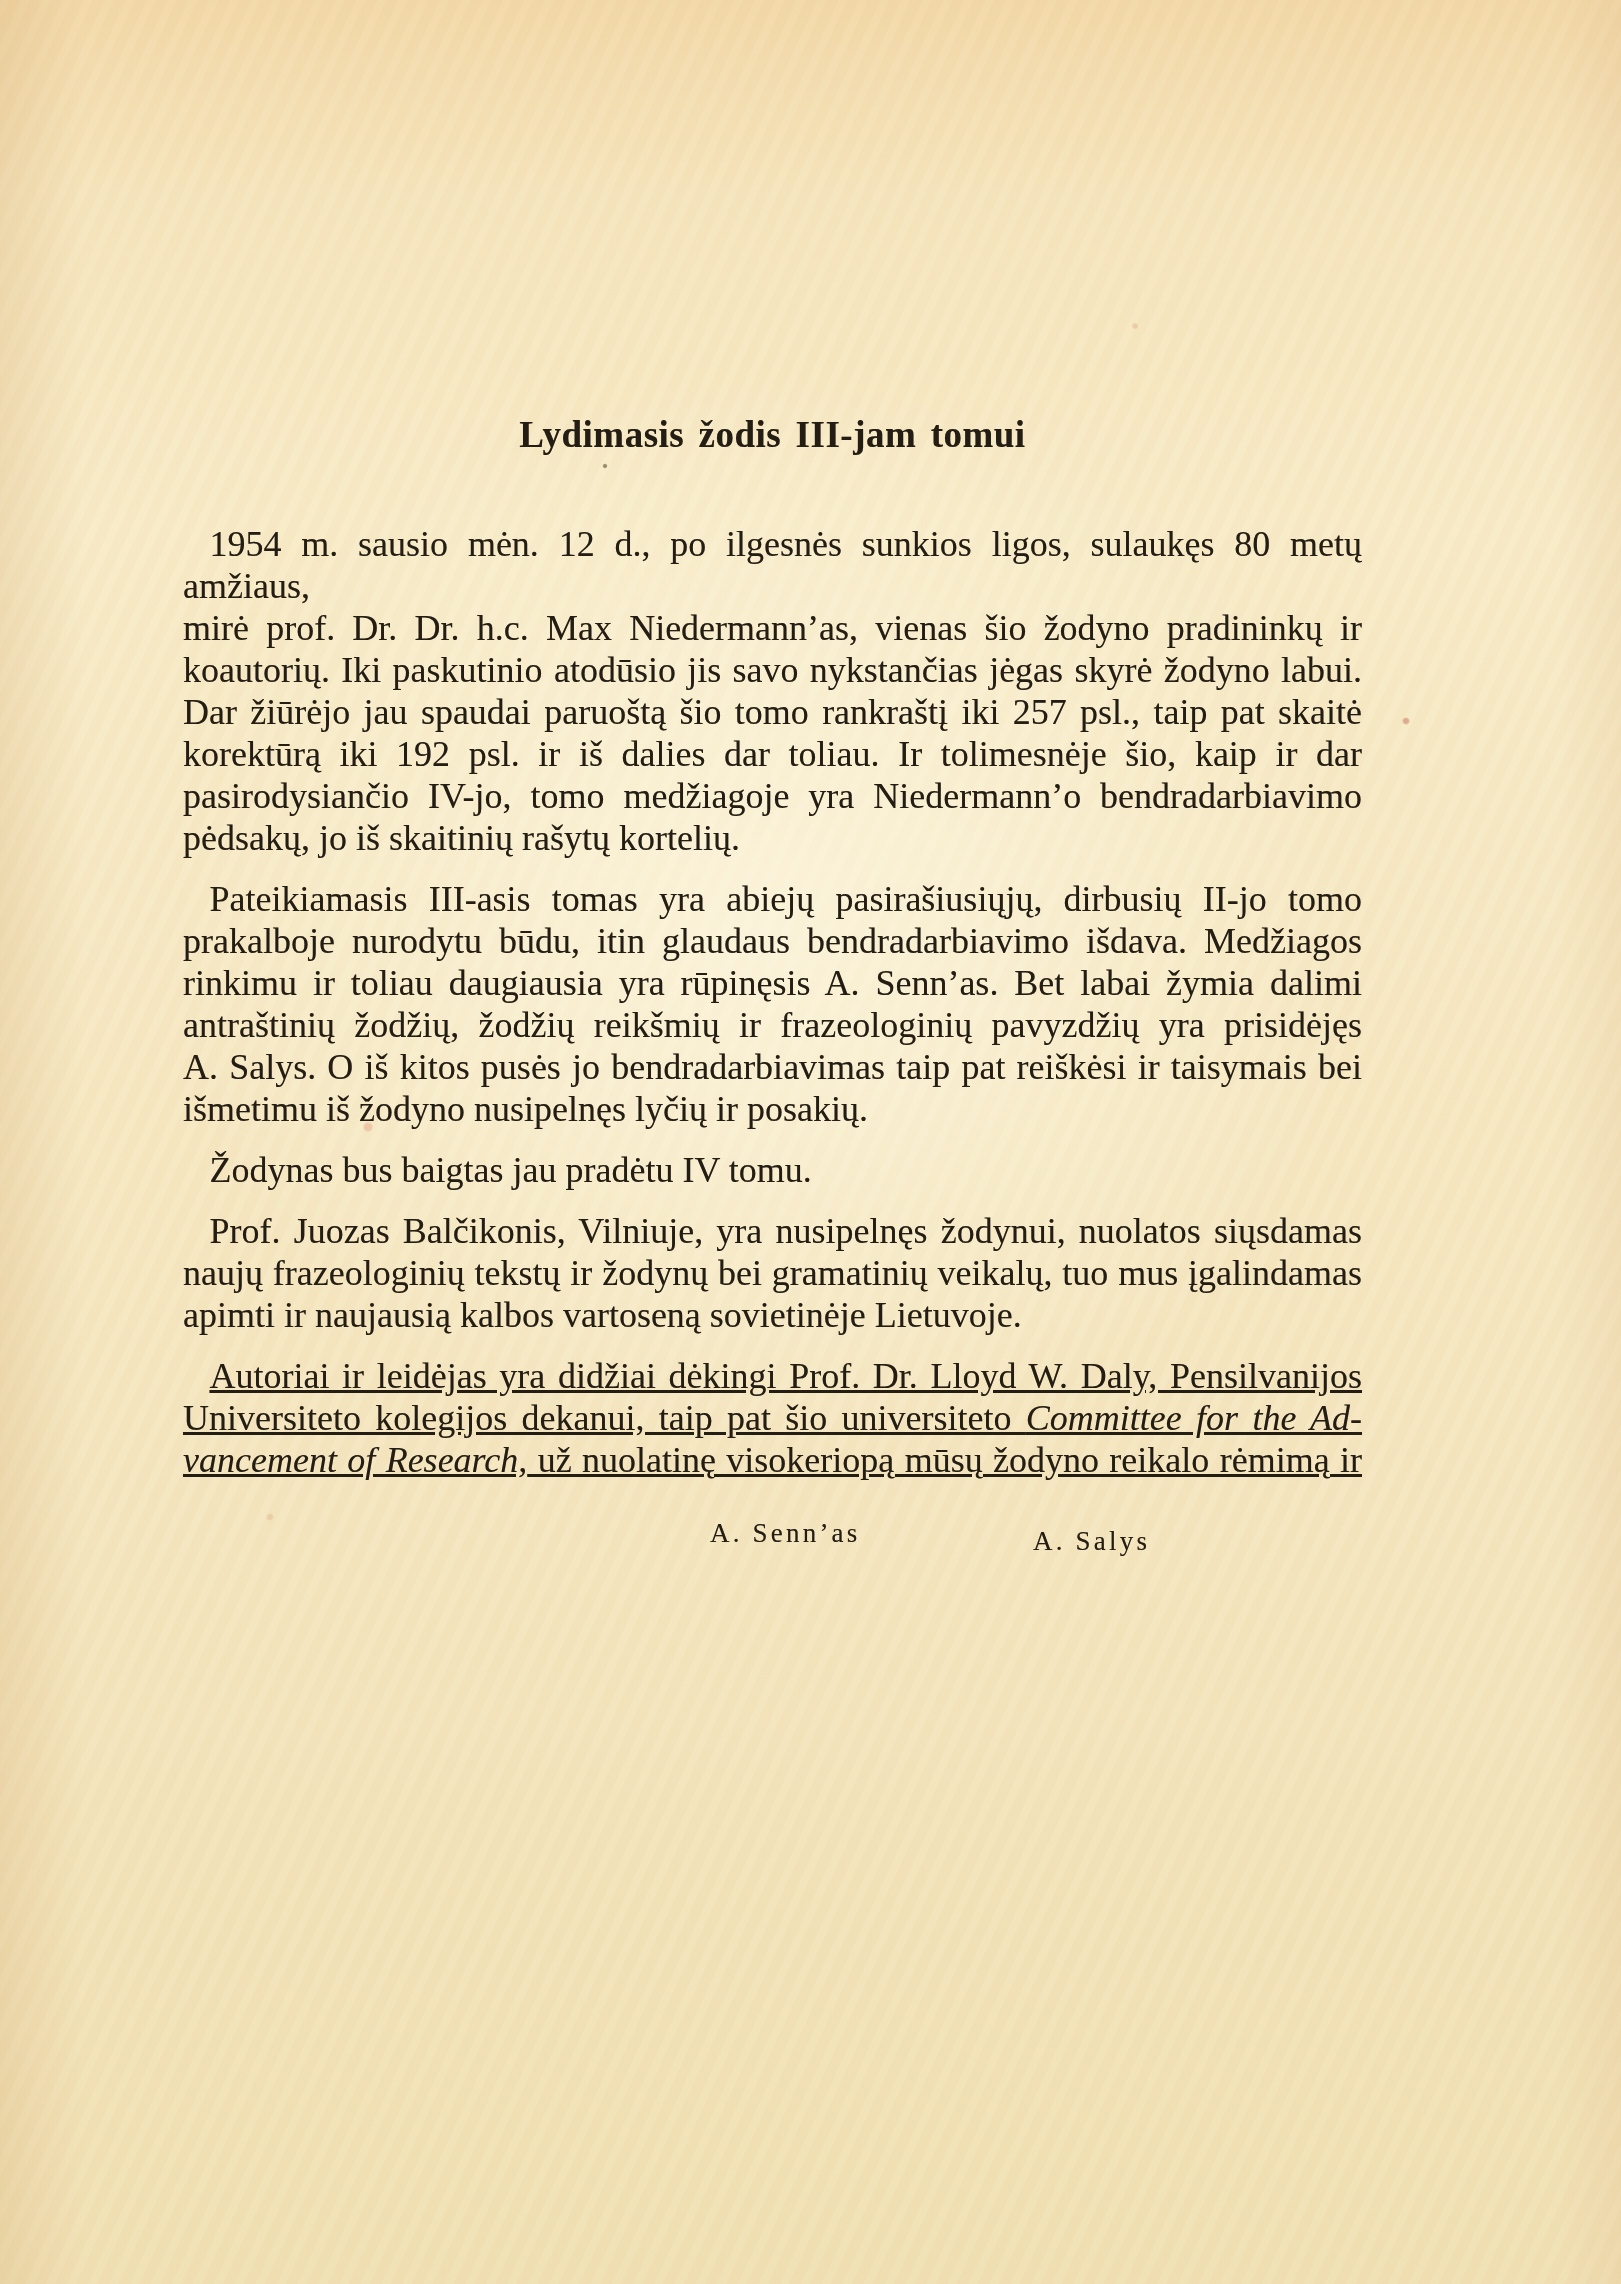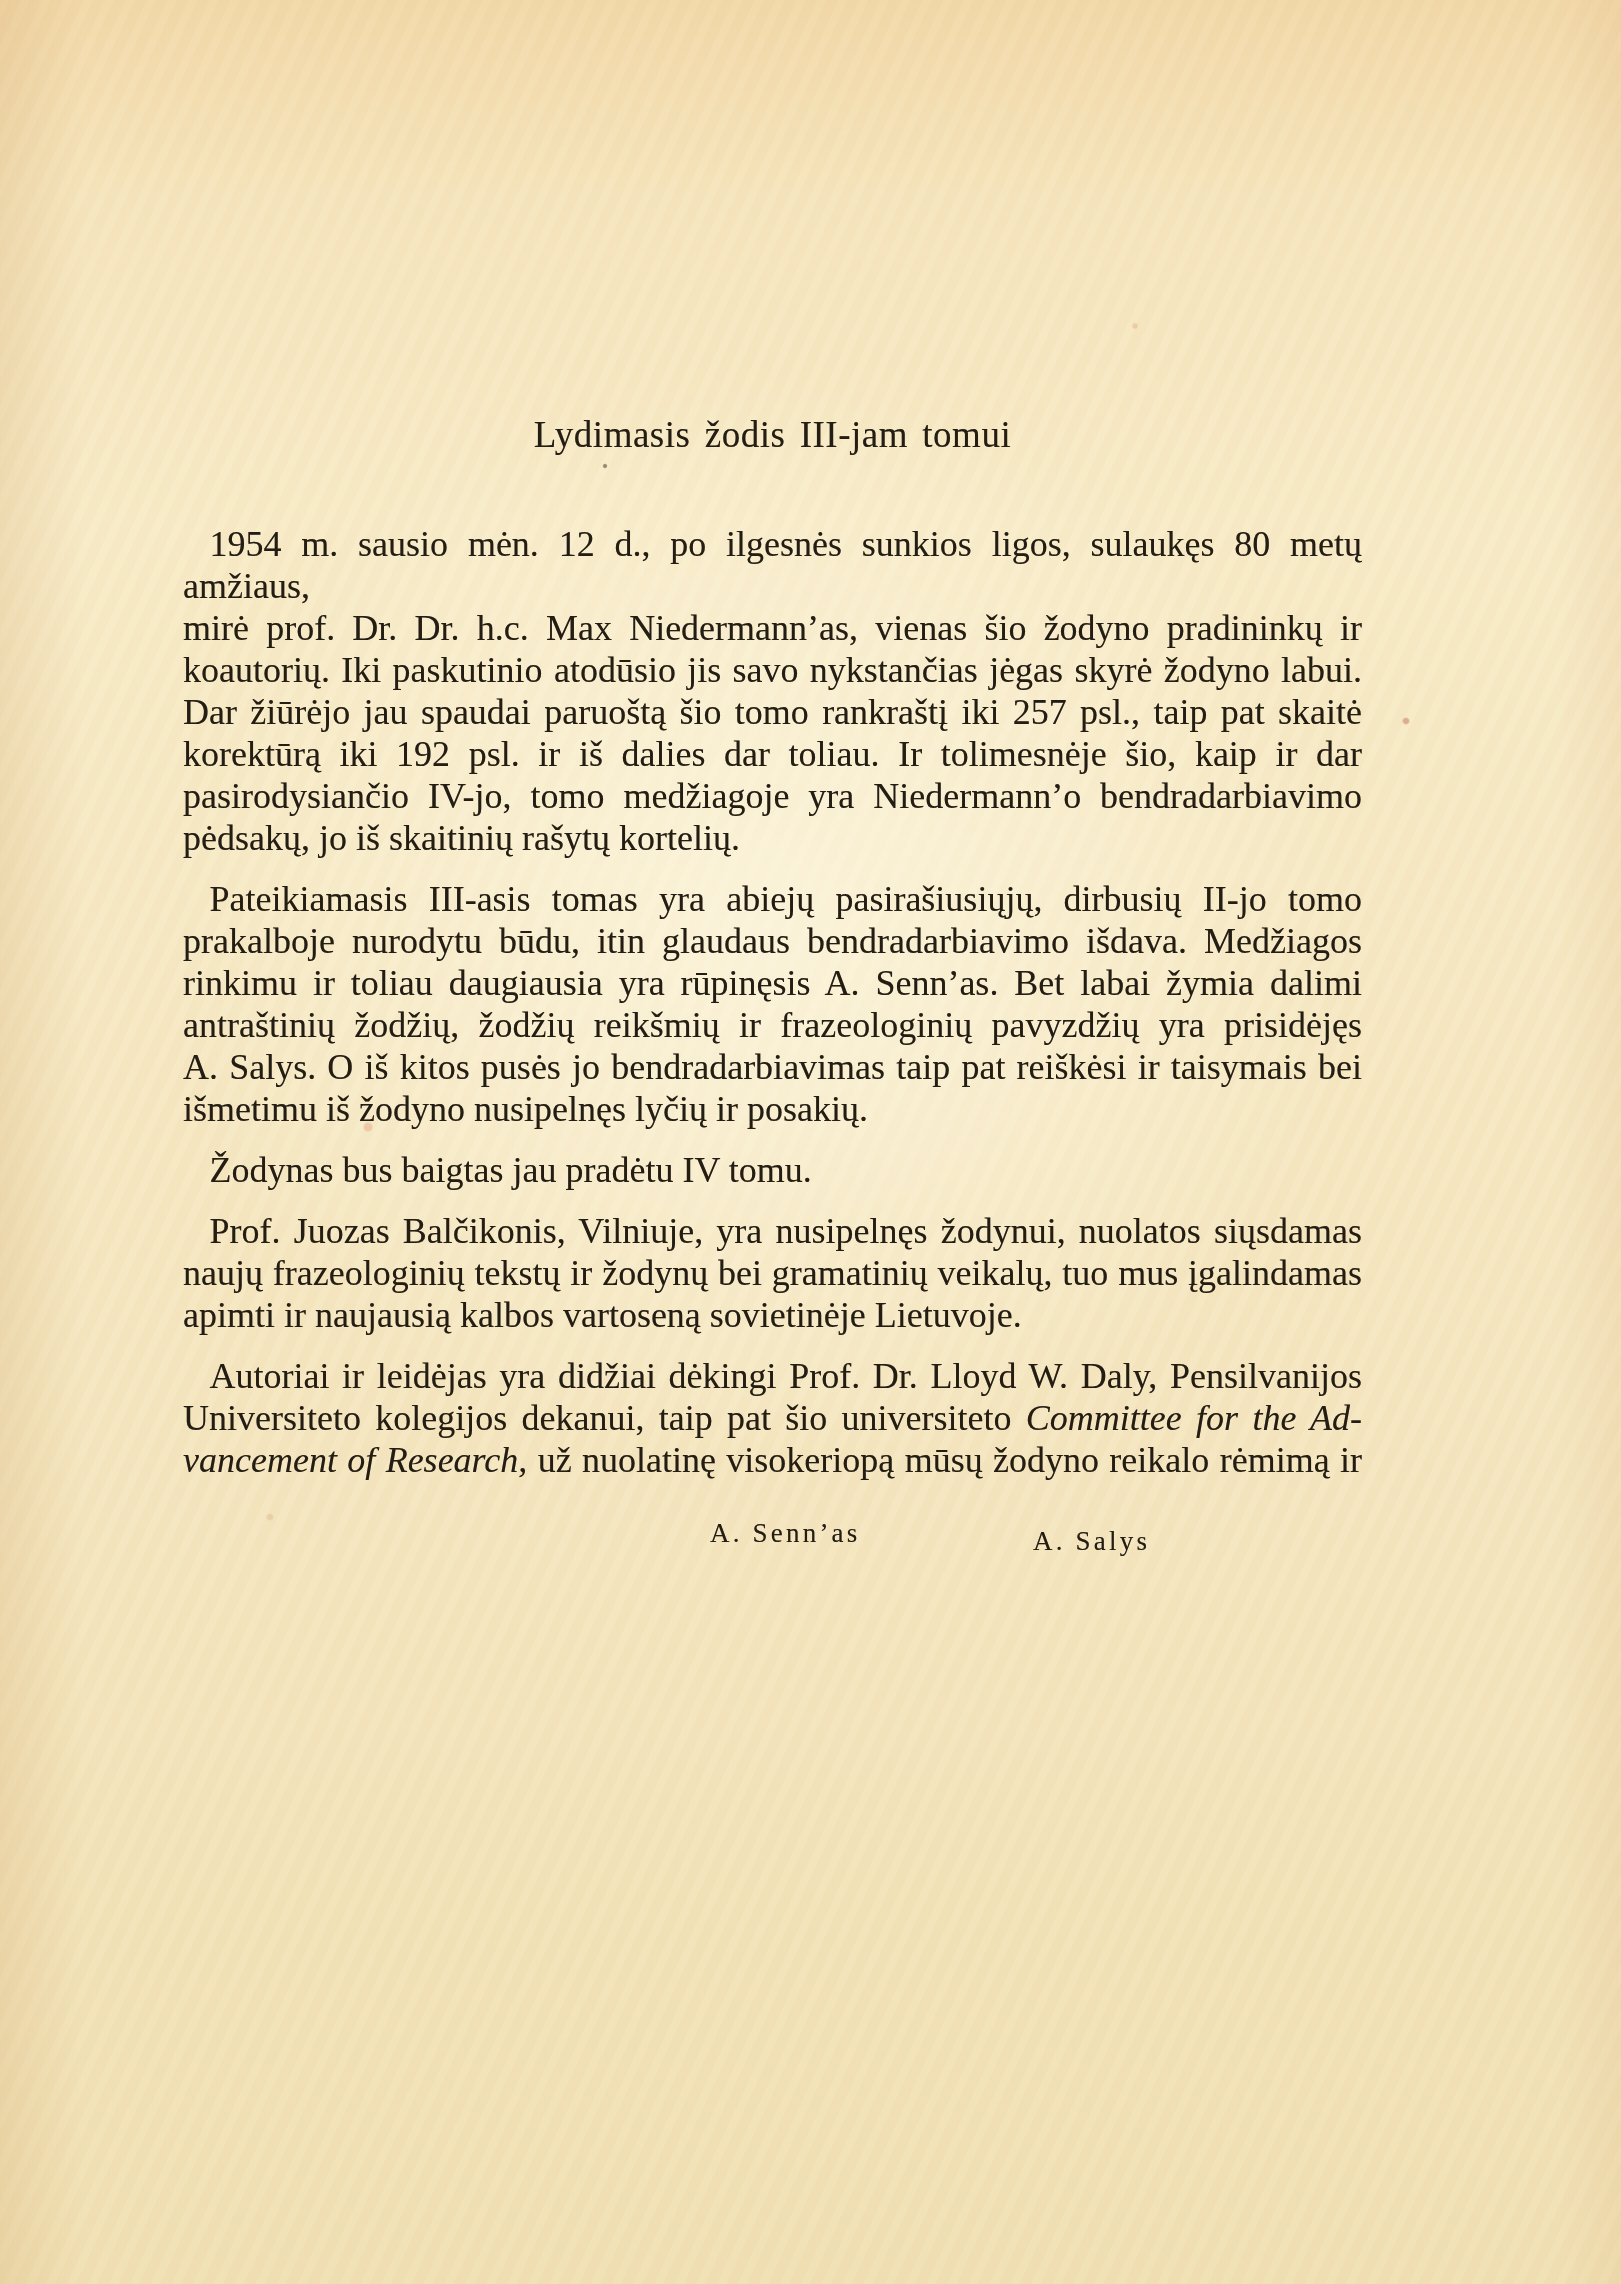--- a/index.html
+++ b/index.html
@@ -43,28 +43,28 @@
     position: absolute;
     left: 183px;
     top: 412px;
     width: 1179px;
     text-shadow: 0 0 0.6px rgba(36,29,19,.38);
   }
   .doc-title {
     margin: 0 0 66px 0;
     font-size: 37px;
     line-height: 45px;
-    font-weight: 400;
+    font-weight: 700;
     text-align: center;
     letter-spacing: 0.5px;
     word-spacing: 4.6px;
   }
   .body-text { font-size: 36px; line-height: 42px; }
   .para { margin: 0 0 19px 0; }
-  .para:last-child { margin-bottom: 0; }
+  .para:last-child { margin-bottom: 0; text-decoration: underline; }
   .tline {
     text-align: justify;
     text-align-last: justify;
     hyphens: none;
   }
   .tline.lastline { text-align-last: left; }
   .tline.indent { text-indent: 26.5px; }
   .ital { font-style: italic; }
   .signatures {
     position: relative;

